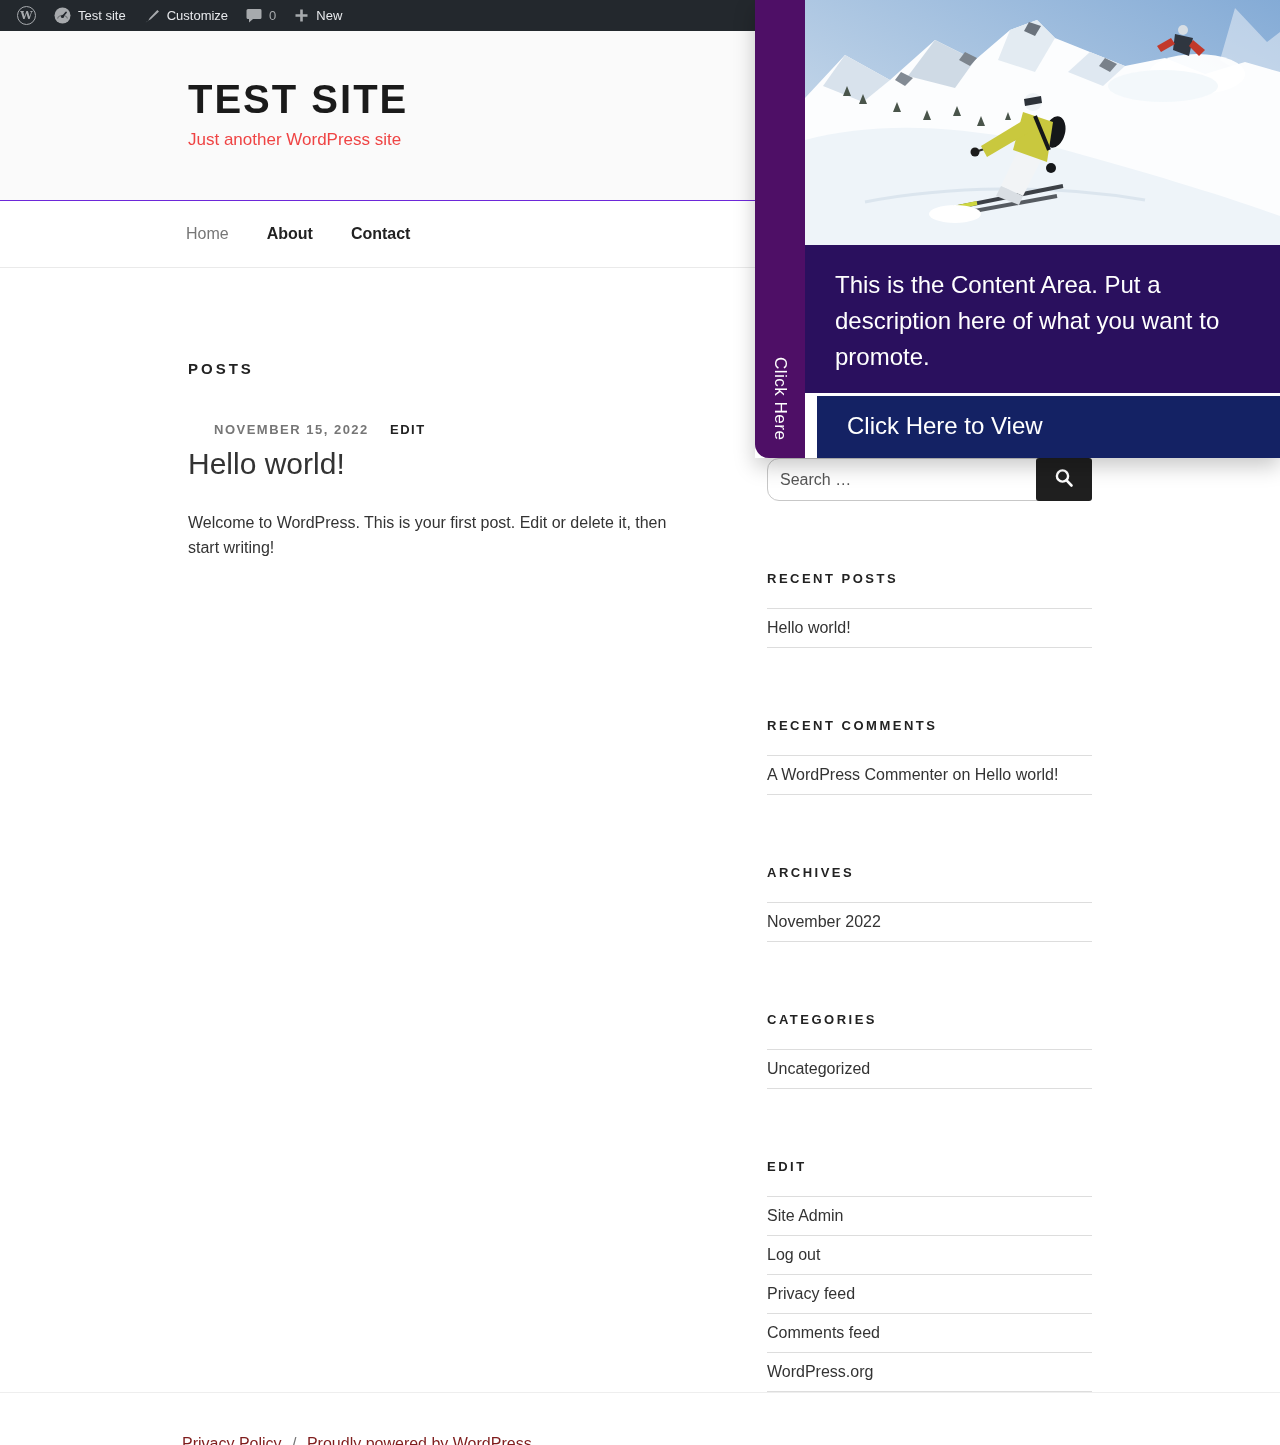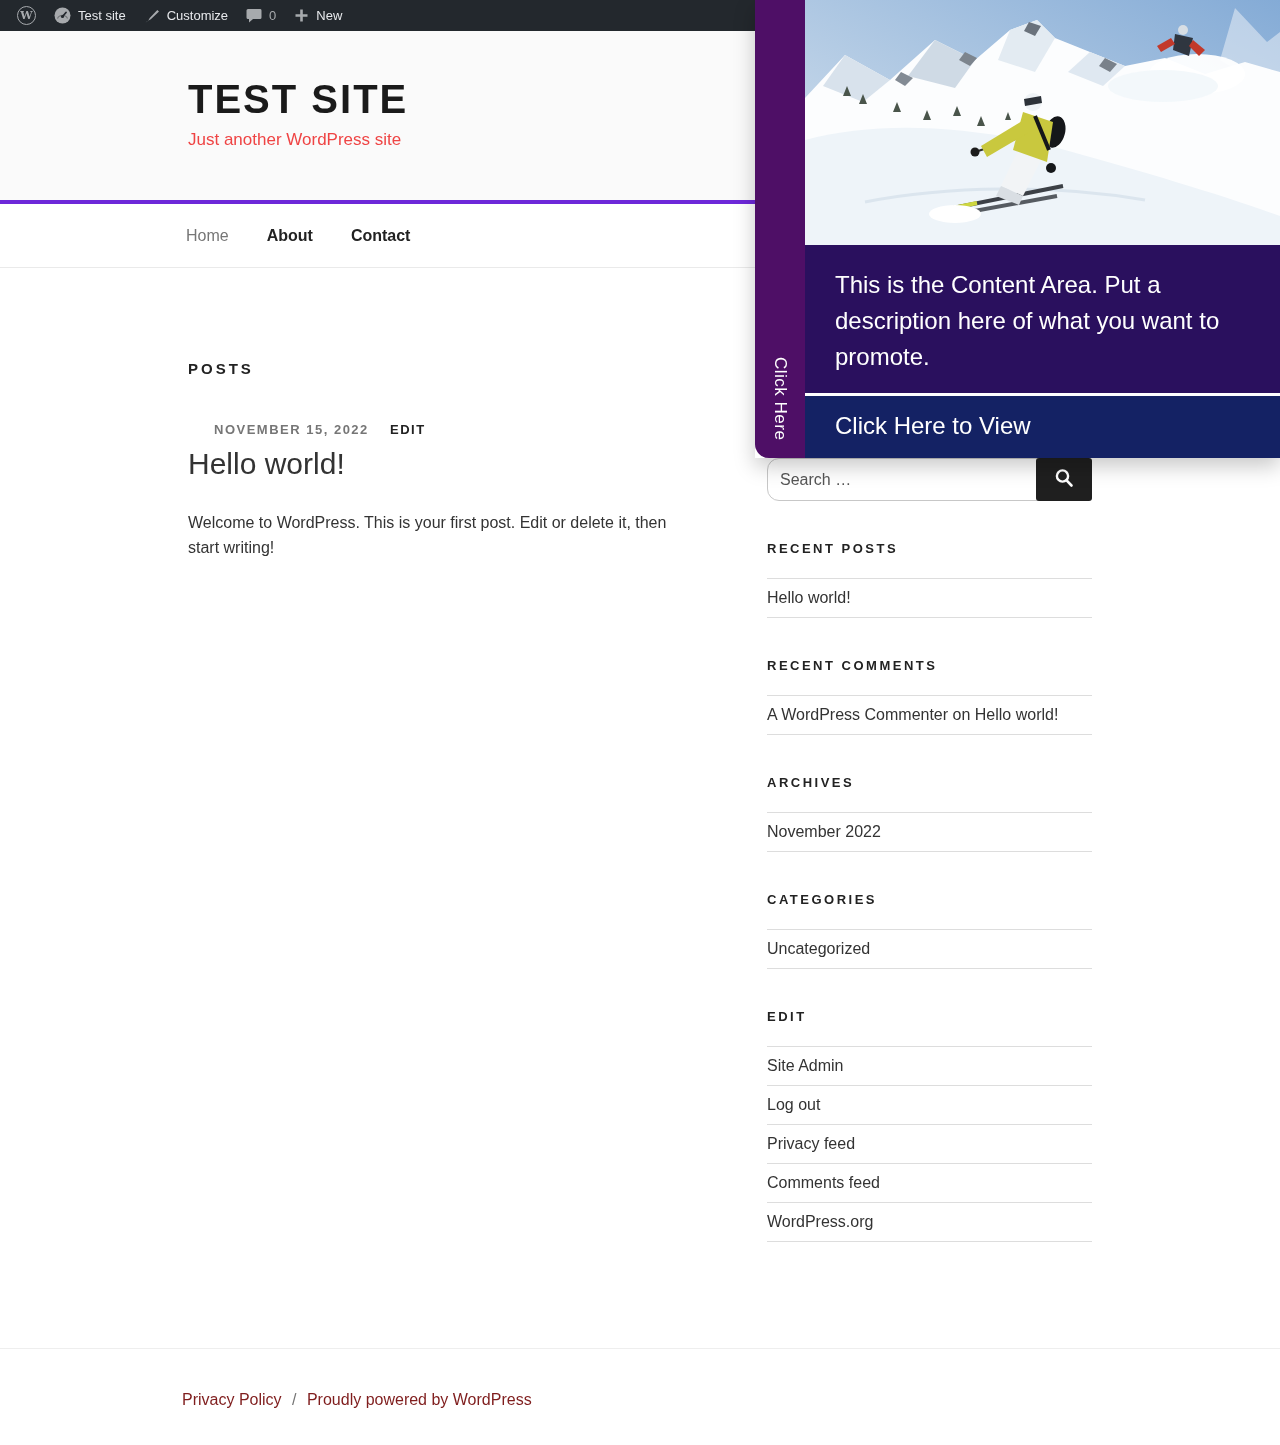--- a/index.html
+++ b/index.html
@@ -13,60 +13,60 @@
   .ab-item .count { color:#a7aaad; }
   .wp-logo-circle { width:19px; height:19px; border:1.5px solid #a7aaad; border-radius:50%; display:flex; align-items:center; justify-content:center; font-family:"DejaVu Serif", serif; font-size:11px; font-weight:bold; color:#a7aaad; }
   .ab-icon svg { display:block; }
 
   
   .site-header { background:#fafafa; height:169px; padding:46px 0 0 188px; }
   .site-title { margin:0; font-size:40px; font-weight:bold; letter-spacing:2px; color:#1a1a1a; cursor:pointer; }
   .site-desc { margin:8px 0 0; font-size:17px; color:#ef4444; }
 
   
-  .main-nav { background:#fff; height:68px; border-top:4px solid #6d28d9; border-bottom:1px solid #eaeaea; display:flex; align-items:center; gap:38px; padding-left:186px; }
+  .main-nav { background:#fff; height:68px; border-top:1px solid #6d28d9; border-bottom:1px solid #eaeaea; display:flex; align-items:center; gap:38px; padding-left:186px; }
   .nav-link { font-size:16px; font-weight:bold; color:#222; cursor:pointer; }
   .nav-link.current { color:#767676; font-weight:normal; }
 
   
   .content { display:flex; padding-left:188px; min-height:1080px; align-items:flex-start; }
   .main-col { width:545px; padding-top:92px; }
   .posts-label { margin:0; font-size:15px; font-weight:bold; letter-spacing:3px; color:#222; }
   .post-meta { margin-top:45px; font-size:13px; font-weight:bold; letter-spacing:1.5px; color:#767676; }
   .edit-link { color:#222; margin-left:16px; cursor:pointer; }
   .post-date { cursor:pointer;padding-left:26px; }
   .post-title { margin:10px 0 0; font-size:30px; font-weight:normal; color:#333; cursor:pointer; }
   .post-body { margin-top:30px; font-size:16px; line-height:1.55; color:#333; max-width:505px; }
 
   
   .sidebar { width:325px; margin-left:34px; padding-top:190px; }
   .search-form { position:relative; height:43px; }
   .search-input { width:100%; height:43px; border:1px solid #c7c7c7; border-radius:12px; padding:0 66px 0 12px; font-size:16px; color:#333; font-family:"Liberation Sans", sans-serif; }
   .search-input::placeholder { color:#555; }
   .search-btn { position:absolute; right:0; top:0; width:56px; height:43px; background:#1f1f1f; border:none; border-radius:3px; display:flex; align-items:center; justify-content:center; cursor:pointer; }
-  .widget { margin-top:40px; }
+  .widget { margin-top:70px; }
   .widget h2 { margin:0 0 22px; font-size:13px; font-weight:bold; letter-spacing:2.5px; color:#222; }
   .widget ul { list-style:none; margin:0; padding:0; border-bottom:1px solid #ddd; }
   .widget li { border-top:1px solid #ddd; padding:10px 0; font-size:16px; color:#333; }
   .w-link { color:#333; cursor:pointer; }
 
   
   .site-footer { border-top:1px solid #eee; padding:42px 0 0 182px; font-size:16px; color:#767676; height:97px; }
   .f-link { color:#7f1d1d; cursor:pointer; }
   .f-sep { margin:0 6px; }
 
   
   .promo { position:absolute; top:0; right:0; width:525px; display:flex; z-index:50; box-shadow:0 8px 20px rgba(0,0,0,.22); }
   .promo-tab { width:50px; background:#4e0f66; border-radius:0 0 0 14px; display:flex; flex-direction:column; align-items:center; justify-content:flex-end; padding-bottom:18px; cursor:pointer; }
   .promo-tab span { writing-mode:vertical-rl; color:#fff; font-size:17px; letter-spacing:.5px; white-space:nowrap; }
   .promo-main { flex:1; display:flex; flex-direction:column; }
   .promo-image { height:245px; background:#bcd2e6; overflow:hidden; }
   .promo-image svg { display:block; width:100%; height:100%; }
   .promo-content { background:#2a105e; color:#fff; font-size:24px; line-height:1.5; padding:22px 30px 18px; }
-  .promo-cta { background:#142264; border-top:3px solid #fff; color:#fff; font-size:24px; padding:16px 30px 18px; cursor:pointer; }
+  .promo-cta { background:#142264; border-top:3px solid #fff; color:#fff; font-size:24px; padding:16px 30px 18px; cursor:pointer;margin-left:12px; }
 </style>
 </head>
 <body>
 
 <div class="page">
 
   <div class="admin-bar">
     <div class="ab-item">
       <span class="wp-logo-circle">W</span>
     </div>

